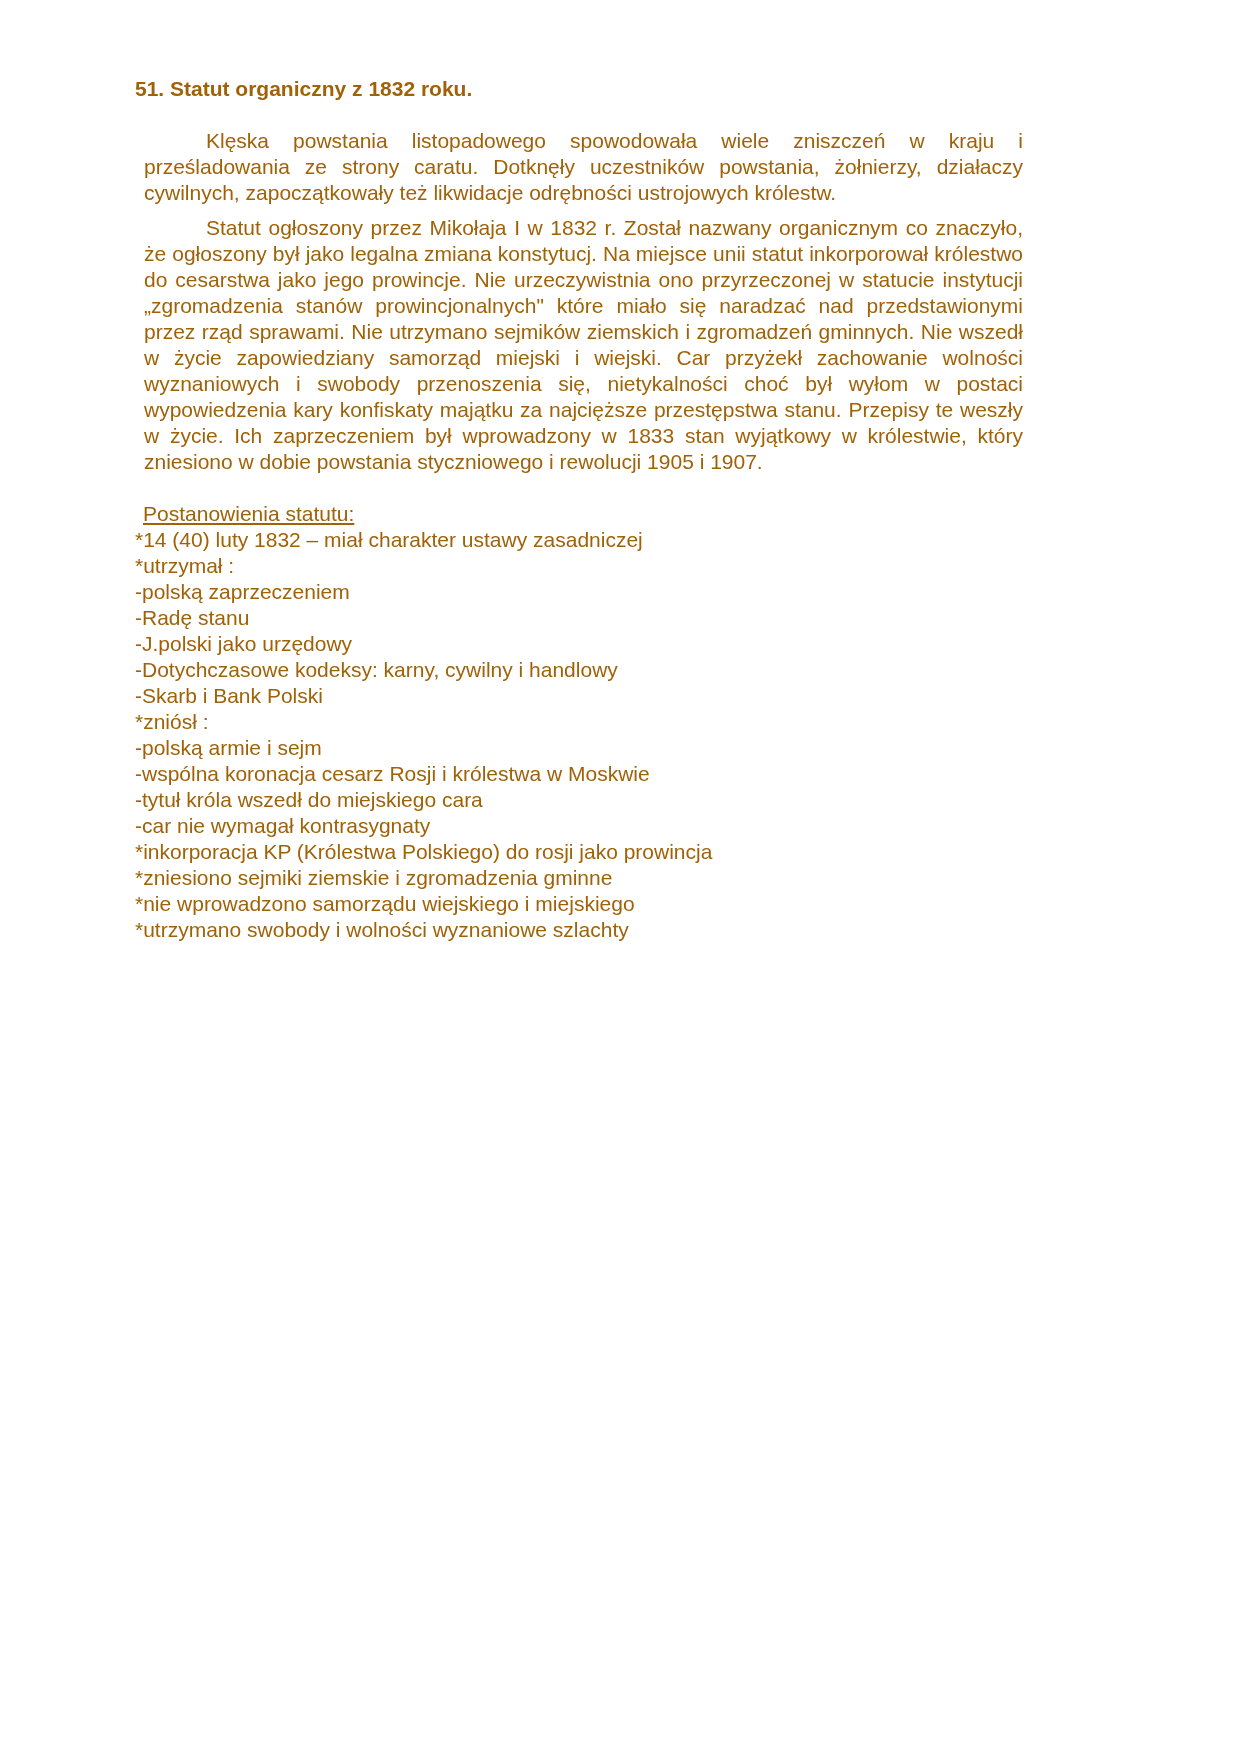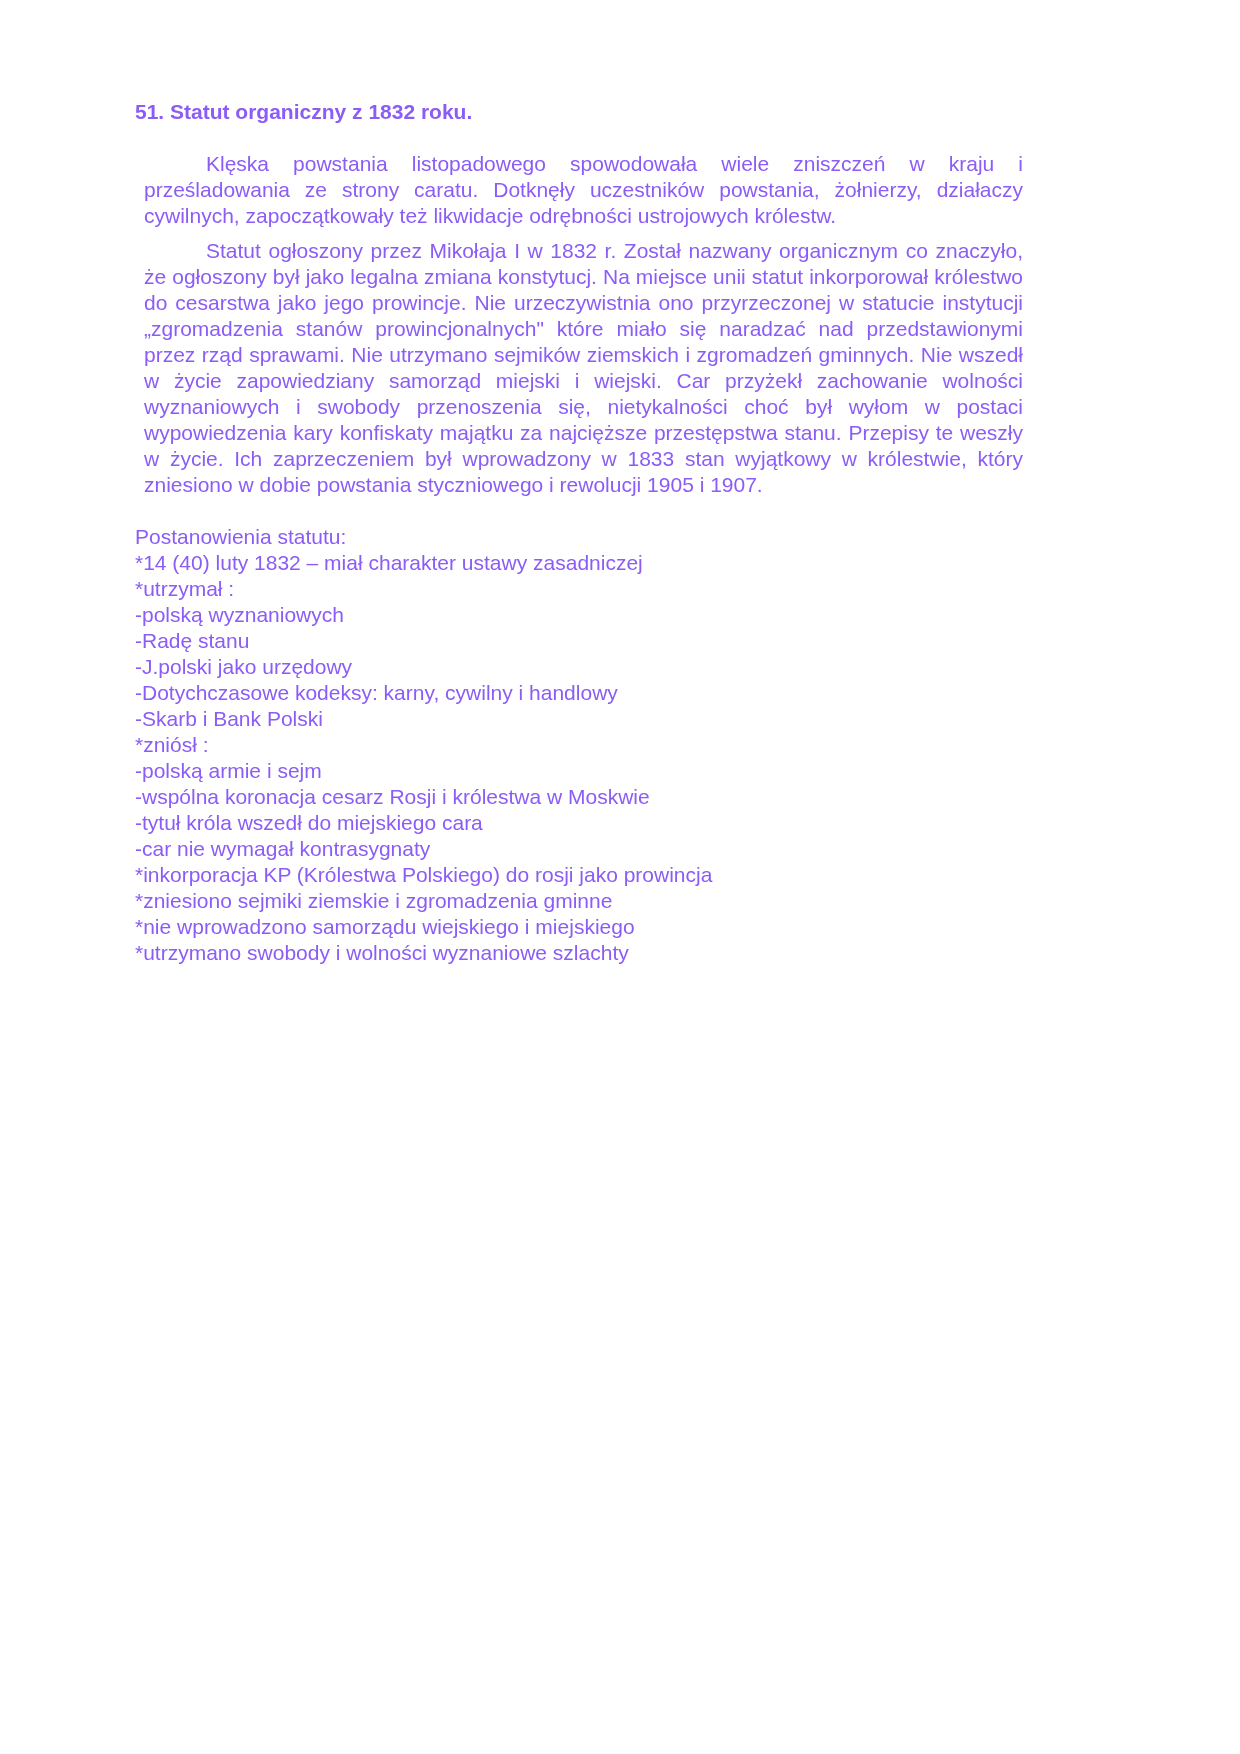--- a/index.html
+++ b/index.html
@@ -6,41 +6,42 @@
       margin: 0;
       padding: 0;
       background: #ffffff;
     }
     .page {
       position: relative;
       width: 1240px;
       height: 1754px;
       background: #ffffff;
       box-sizing: border-box;
-      padding: 99px 208px 0 135px;
+      padding: 76px 208px 0 135px;
       font-family: "Liberation Sans", "DejaVu Sans", sans-serif;
       font-size: 21px;
       line-height: 26px;
-      color: #8b5cf6;
+      color: #a16207;
       overflow: hidden;
     }
     .doc-title {
       font-size: 21px;
       font-weight: bold;
       margin: 0 0 26px 0;
       line-height: 26px;
     }
     .para {
       margin: 9px;
       text-align: justify;
       text-indent: 62px;
       line-height: 26px;
     }
     .section-heading {
-      margin: 26px 0 0 0;
+      margin: 26px 0 0 8px;
+      text-decoration: underline;
       line-height: 26px;
     }
     .provisions {
       margin: 0;
       padding: 0;
     }
     .provision-line {
       margin: 0;
       line-height: 26px;
       white-space: normal;
@@ -55,21 +56,21 @@
 
   <p class="para">Klęska powstania listopadowego spowodowała wiele zniszczeń w kraju i prześladowania ze strony caratu. Dotknęły uczestników powstania, żołnierzy, działaczy cywilnych, zapoczątkowały też likwidacje odrębności ustrojowych królestw.</p>
 
   <p class="para">Statut ogłoszony przez Mikołaja I w 1832 r. Został nazwany organicznym co znaczyło, że ogłoszony był jako legalna zmiana konstytucj. Na miejsce unii statut inkorporował królestwo do cesarstwa jako jego prowincje. Nie urzeczywistnia ono przyrzeczonej w statucie instytucji „zgromadzenia stanów prowincjonalnych" które miało się naradzać nad przedstawionymi przez rząd sprawami. Nie utrzymano sejmików ziemskich i zgromadzeń gminnych. Nie wszedł w życie zapowiedziany samorząd miejski i wiejski. Car przyżekł zachowanie wolności wyznaniowych i swobody przenoszenia się, nietykalności choć był wyłom w postaci wypowiedzenia kary konfiskaty majątku za najcięższe przestępstwa stanu. Przepisy te weszły w życie. Ich zaprzeczeniem był wprowadzony w 1833 stan wyjątkowy w królestwie, który zniesiono w dobie powstania styczniowego i rewolucji 1905 i 1907.</p>
 
   <p class="section-heading">Postanowienia statutu:</p>
 
   <div class="provisions">
     <p class="provision-line">*14 (40) luty 1832 – miał charakter ustawy zasadniczej</p>
     <p class="provision-line">*utrzymał :</p>
-    <p class="provision-line">-polską wyznaniowych</p>
+    <p class="provision-line">-polską zaprzeczeniem</p>
     <p class="provision-line">-Radę stanu</p>
     <p class="provision-line">-J.polski jako urzędowy</p>
     <p class="provision-line">-Dotychczasowe kodeksy: karny, cywilny i handlowy</p>
     <p class="provision-line">-Skarb i Bank Polski</p>
     <p class="provision-line">*zniósł :</p>
     <p class="provision-line">-polską armie i sejm</p>
     <p class="provision-line">-wspólna koronacja cesarz Rosji i królestwa w Moskwie</p>
     <p class="provision-line">-tytuł króla wszedł do miejskiego cara</p>
     <p class="provision-line">-car nie wymagał kontrasygnaty</p>
     <p class="provision-line">*inkorporacja KP (Królestwa Polskiego) do rosji jako prowincja</p>

